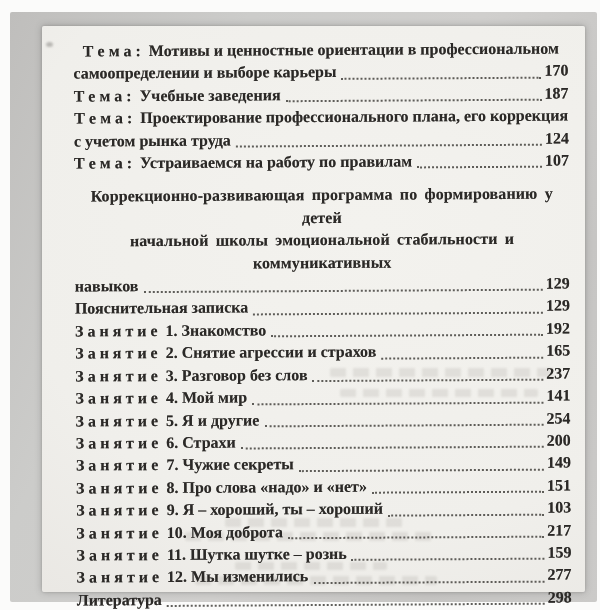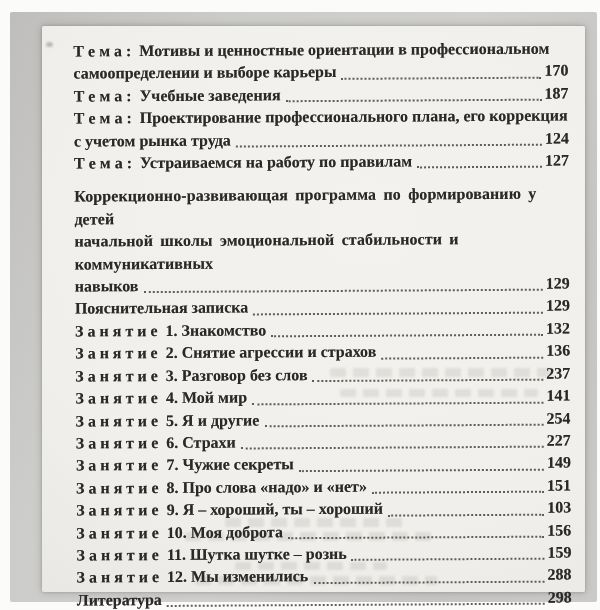--- a/index.html
+++ b/index.html
@@ -19,20 +19,21 @@
     border-radius: 2px;
   }
   
   .page {
     position: absolute;
     left: 32px; top: 14px; right: 12px; bottom: 10px;
     background:
       radial-gradient(120% 100% at 60% 35%, #f3f2ee 0%, #f0efeb 55%, #e9e7e3 85%, #e2e0dc 100%);
     box-shadow: 0 0 7px rgba(70,70,68,0.35), 0 0 2px rgba(90,90,88,0.25);
     border-radius: 2px;
+    text-align: center;
   }
   .speck {
     position: absolute;
     left: 4px; top: 16px; width: 7px; height: 5px;
     background: #8d8b87;
     opacity: .55;
     border-radius: 50%;
     filter: blur(1px);
   }
   
@@ -130,21 +131,21 @@
       <span class="label">с учетом рынка труда</span>
       <span class="dots"></span>
       <span class="pagenum">124</span>
     </div>
   </div>
         <div class="entry">
     <div class="fulllines"></div>
     <div class="lastline">
       <span class="label">Т е м а :  Устраиваемся на работу по правилам</span>
       <span class="dots"></span>
-      <span class="pagenum">127</span>
+      <span class="pagenum">107</span>
     </div>
   </div>
         <div class="entry gap">
     <div class="fulllines">
             <div class="fullline justify">Коррекционно-развивающая программа по формированию у детей</div>
             <div class="fullline justify">начальной школы эмоциональной стабильности и коммуникативных</div>
           </div>
     <div class="lastline">
       <span class="label">навыков</span>
       <span class="dots"></span>
@@ -157,29 +158,29 @@
       <span class="label">Пояснительная записка</span>
       <span class="dots"></span>
       <span class="pagenum">129</span>
     </div>
   </div>
         <div class="entry">
     <div class="fulllines"></div>
     <div class="lastline">
       <span class="label">З а н я т и е  1. Знакомство</span>
       <span class="dots"></span>
-      <span class="pagenum">132</span>
+      <span class="pagenum">192</span>
     </div>
   </div>
         <div class="entry">
     <div class="fulllines"></div>
     <div class="lastline">
       <span class="label">З а н я т и е  2. Снятие агрессии и страхов</span>
       <span class="dots"></span>
-      <span class="pagenum">136</span>
+      <span class="pagenum">165</span>
     </div>
   </div>
         <div class="entry">
     <div class="fulllines"></div>
     <div class="lastline">
       <span class="label">З а н я т и е  3. Разговор без слов</span>
       <span class="dots"></span>
       <span class="pagenum">237</span>
     </div>
   </div>
@@ -197,21 +198,21 @@
       <span class="label">З а н я т и е  5. Я и другие</span>
       <span class="dots"></span>
       <span class="pagenum">254</span>
     </div>
   </div>
         <div class="entry">
     <div class="fulllines"></div>
     <div class="lastline">
       <span class="label">З а н я т и е  6. Страхи</span>
       <span class="dots"></span>
-      <span class="pagenum">227</span>
+      <span class="pagenum">200</span>
     </div>
   </div>
         <div class="entry">
     <div class="fulllines"></div>
     <div class="lastline">
       <span class="label">З а н я т и е  7. Чужие секреты</span>
       <span class="dots"></span>
       <span class="pagenum">149</span>
     </div>
   </div>
@@ -229,37 +230,37 @@
       <span class="label">З а н я т и е  9. Я – хороший, ты – хороший</span>
       <span class="dots"></span>
       <span class="pagenum">103</span>
     </div>
   </div>
         <div class="entry">
     <div class="fulllines"></div>
     <div class="lastline">
       <span class="label">З а н я т и е  10. Моя доброта</span>
       <span class="dots"></span>
-      <span class="pagenum">156</span>
+      <span class="pagenum">217</span>
     </div>
   </div>
         <div class="entry">
     <div class="fulllines"></div>
     <div class="lastline">
       <span class="label">З а н я т и е  11. Шутка шутке – рознь</span>
       <span class="dots"></span>
       <span class="pagenum">159</span>
     </div>
   </div>
         <div class="entry">
     <div class="fulllines"></div>
     <div class="lastline">
       <span class="label">З а н я т и е  12. Мы изменились</span>
       <span class="dots"></span>
-      <span class="pagenum">288</span>
+      <span class="pagenum">277</span>
     </div>
   </div>
         <div class="entry">
     <div class="fulllines"></div>
     <div class="lastline">
       <span class="label">Литература</span>
       <span class="dots"></span>
       <span class="pagenum">298</span>
     </div>
   </div>

